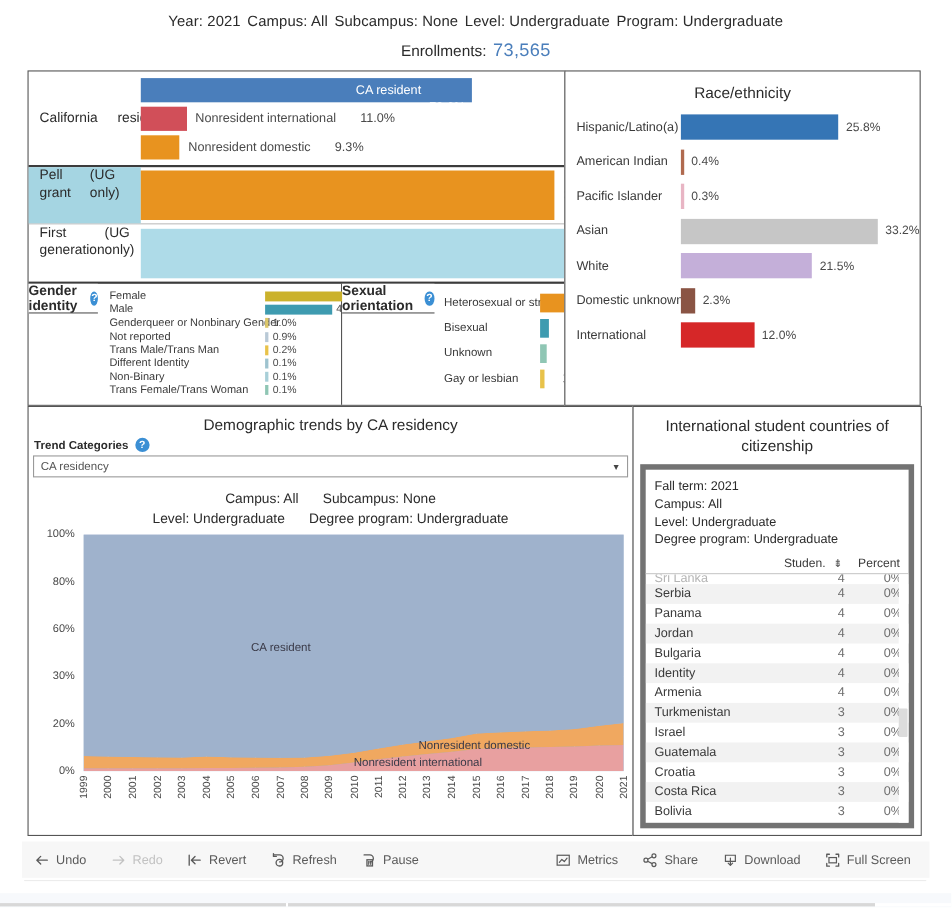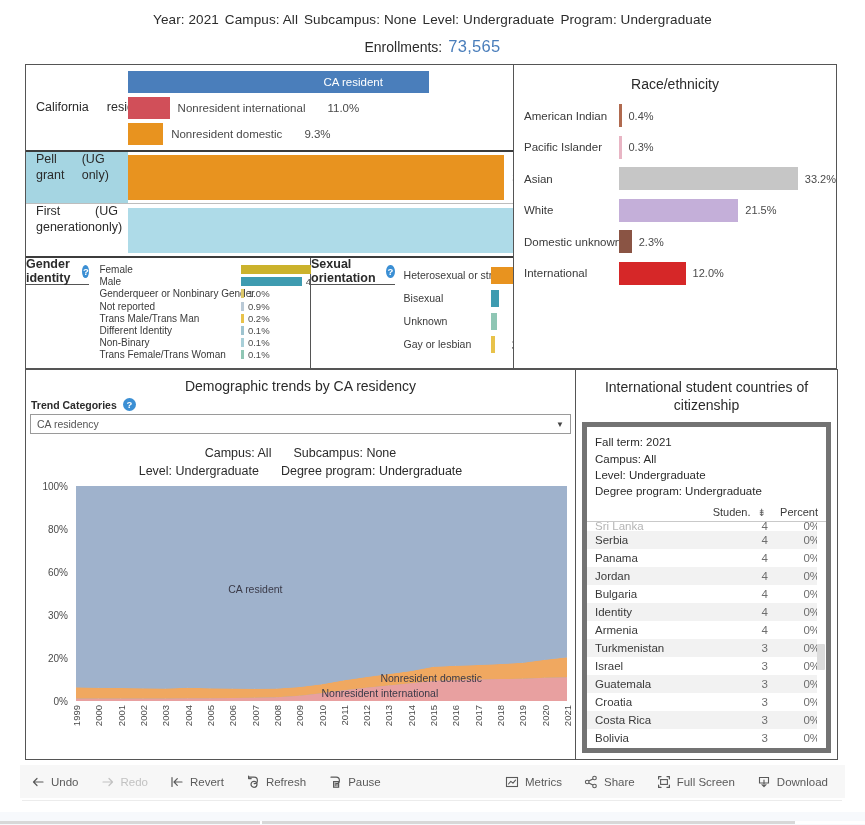--- a/index.html
+++ b/index.html
@@ -311,20 +311,25 @@
                 <div class="o-pct">3%</div>
               </div>
             </div>
         </div>
       </div>
     </div>
 
     <div class="panel right-top">
       <div class="race-title">Race/ethnicity</div>
       <div id="race-rows">
+          <div class="race-row">
+            <div class="race-name">Hispanic/Latino(a)</div>
+            <div class="race-bar" style="width: 143.19px; background: rgb(53, 117, 181);"></div>
+            <div class="race-pct">25.8%</div>
+          </div>
           <div class="race-row">
             <div class="race-name">American Indian</div>
             <div class="race-bar" style="width: 2.5px; background: rgb(176, 106, 79);"></div>
             <div class="race-pct">0.4%</div>
           </div>
           <div class="race-row">
             <div class="race-name">Pacific Islander</div>
             <div class="race-bar" style="width: 2.5px; background: rgb(232, 181, 196);"></div>
             <div class="race-pct">0.3%</div>
           </div>
@@ -597,32 +602,32 @@
               <circle cx="3.2" cy="7" r="1.8" stroke="currentColor" stroke-width="1.1" fill="none"></circle>
               <circle cx="10.5" cy="11" r="1.8" stroke="currentColor" stroke-width="1.1" fill="none"></circle>
               <path d="M8.9 3.9L4.8 6.1M4.8 7.9l4.1 2.2" stroke="currentColor" stroke-width="1.1"></path>
             </svg>
           </span>
           <span>Share</span>
         </div>
         <div class="tb-item">
           <span>
             <svg width="14" height="14" viewBox="0 0 14 14">
+              <path d="M2.5 2.5h9v5.5h-9z" stroke="currentColor" stroke-width="1.1" fill="none"></path>
+              <path d="M7 5v6.2M7 11.7l-2-2M7 11.7l2-2" stroke="currentColor" stroke-width="1.1" fill="none" stroke-linecap="round" stroke-linejoin="round"></path>
+            </svg>
+          </span>
+          <span>Download</span>
+        </div>
+        <div class="tb-item">
+          <span>
+            <svg width="14" height="14" viewBox="0 0 14 14">
               <path d="M1.6 4V1.6H4M10 1.6h2.4V4M12.4 10v2.4H10M4 12.4H1.6V10" stroke="currentColor" stroke-width="1.2" fill="none" stroke-linecap="round" stroke-linejoin="round"></path>
               <rect x="3.6" y="4.6" width="6.8" height="4.8" stroke="currentColor" stroke-width="1.1" fill="none"></rect>
             </svg>
           </span>
           <span>Full Screen</span>
-        </div>
-        <div class="tb-item">
-          <span>
-            <svg width="14" height="14" viewBox="0 0 14 14">
-              <path d="M2.5 2.5h9v5.5h-9z" stroke="currentColor" stroke-width="1.1" fill="none"></path>
-              <path d="M7 5v6.2M7 11.7l-2-2M7 11.7l2-2" stroke="currentColor" stroke-width="1.1" fill="none" stroke-linecap="round" stroke-linejoin="round"></path>
-            </svg>
-          </span>
-          <span>Download</span>
         </div>
       </div>
   </div>
   <div class="thin-rule"></div>
   <div class="bottom-strip"></div>
 </div>
 
 </body></html>

